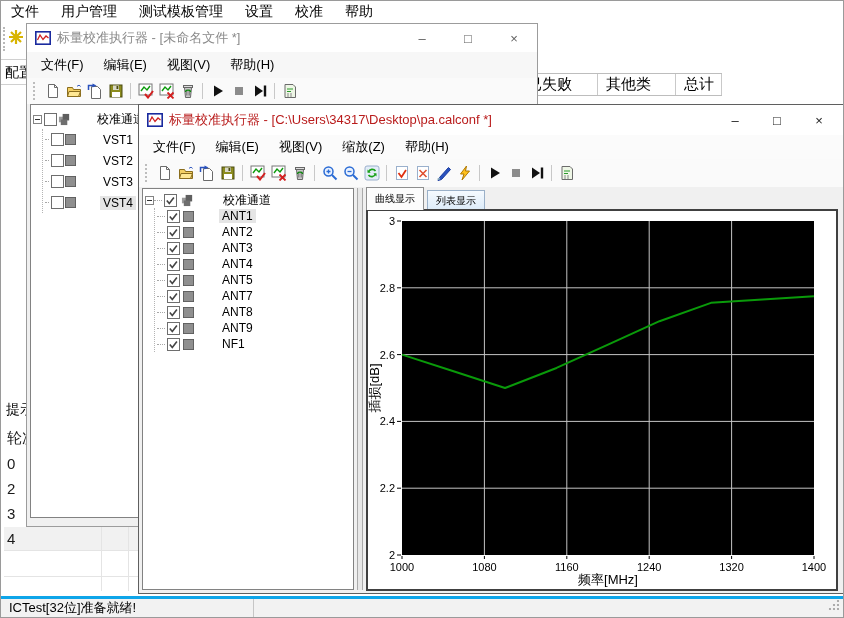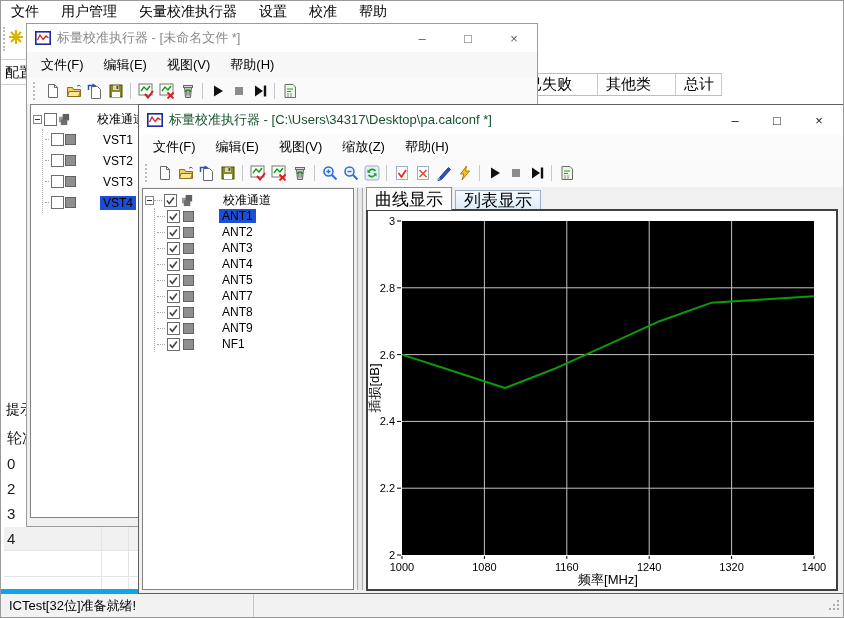--- a/index.html
+++ b/index.html
@@ -45,48 +45,48 @@
   .tsep { width:1px; height:16px; background:#c8c8c8; margin:0 4px; }
   .wicon svg { width:16px; height:14px; display:block; }
   
   .treepanel { position:absolute; background:#fff; border:1px solid #828282;
     overflow:hidden; font-size:12px; padding:4px 2px; }
   .trow { display:flex; align-items:center; white-space:nowrap; }
   .trow .gap { width:3px; }
   .hdot { width:8px; border-bottom:1px dotted #a8a8a8; height:1px; margin-right:2px; }
   .kids { margin-left:9px; border-left:1px dotted #b4b4b4; padding-left:2px; }
   .tlabel { padding:0 3px;margin-left:22px; }
-  .tlabel.sel { background:#1d4ed8; }
+  .tlabel.sel { background:#e5e5e5; }
   .cb svg { width:13px; height:13px; display:block; }
   .nico svg { display:block; }
   
-  .tabsrow { position:absolute; display:flex; align-items:flex-end; font-size:17px; }
+  .tabsrow { position:absolute; display:flex; align-items:flex-end; font-size:10px; }
   .tab { display:flex; align-items:center; padding:0 8px; cursor:default; }
   .tab.active { height:23px; background:#fcfcfc; border:1px solid #8e8e8e; border-bottom:none;
     position:relative; z-index:2; }
   .tab.inactive { height:20px; margin-left:3px;
     background:linear-gradient(#f5faff,#dcebf8); border:1px solid #9ab0c8; border-bottom:none;font-family:Liberation Mono, monospace; }
   .chartpanel { position:absolute; background:#fff; border:2px solid #404040; }
   .chartpanel svg { display:block; }
   
-  .statusbar { position:absolute; left:0; right:0; bottom:0; height:28px; background:#f2f2f2;
-    border-top:5px solid #0ea5e9; display:flex; align-items:center; font-size:13px; }
+  .statusbar { position:absolute; left:0; right:0; bottom:0; height:21px; background:#f2f2f2;
+    border-top:3px solid #0ea5e9; display:flex; align-items:center; font-size:13px; }
   .statusbar .scell { width:253px; height:100%; display:flex; align-items:center;
     padding-left:8px; border-right:1px solid #c6c6c6; white-space:nowrap; }
   .sgrip { position:absolute; right:3px; bottom:3px; }
 </style>
 </head>
 <body>
 
 <div id="root">
 
   <div class="menubar-main">
       <span class="mitem">文件</span>
       <span class="mitem">用户管理</span>
-      <span class="mitem">矢量校准执行器</span>
+      <span class="mitem">测试模板管理</span>
       <span class="mitem">设置</span>
       <span class="mitem">校准</span>
       <span class="mitem">帮助</span>
     </div>
   <div class="main-grip"></div>
   <span class="star-icon">
     <svg viewBox="0 0 16 16">
         <path d="M8 1v14M1 8h14M3 3l10 10M13 3L3 13" stroke="#d8b400" stroke-width="2.2"></path>
       </svg>
   </span>
@@ -309,21 +309,21 @@
   </div>
 
   <div class="win" id="win2" style="left:137px; top:103px; width:707px; height:490px; border:1px solid #5f5f5f; z-index:20;">
     <div class="titlebar" style="height:30px">
       <span class="wicon">
         <svg viewBox="0 0 16 14">
             <rect x="0.8" y="0.8" width="14.4" height="12.4" fill="#fff" stroke="#1a2a9e" stroke-width="1.6"></rect>
             <polyline points="2.5,9 5,4 8,8.5 11,5 13.5,7" fill="none" stroke="#d02020" stroke-width="1.3"></polyline>
           </svg>
       </span>
-      <span class="apptitle" style="color:#14532d">标量校准执行器 - [C:\Users\34317\Desktop\pa.calconf *]</span>
+      <span class="apptitle" style="color:#b91c1c">标量校准执行器 - [C:\Users\34317\Desktop\pa.calconf *]</span>
       <span class="winbtns" style="margin-right:4px">
         <span class="wbtn" style="color:#222;width:42px">–</span>
         <span class="wbtn" style="color:#222;width:42px">□</span>
         <span class="wbtn" style="color:#222;width:42px">×</span>
       </span>
     </div>
     <div class="menurow" style="height:24px;background:#fbfbfb">
         <span class="mitem">文件(F)</span>
         <span class="mitem">编辑(E)</span>
         <span class="mitem">视图(V)</span>

